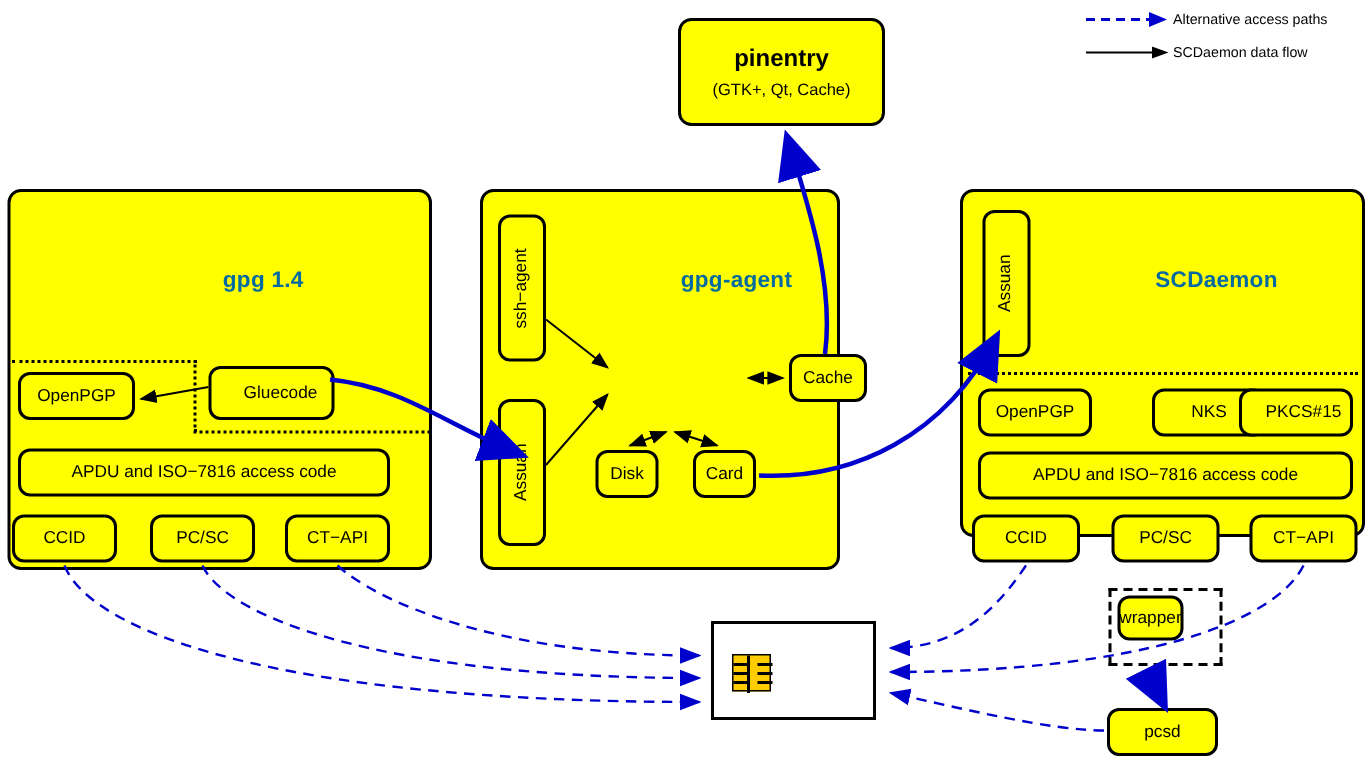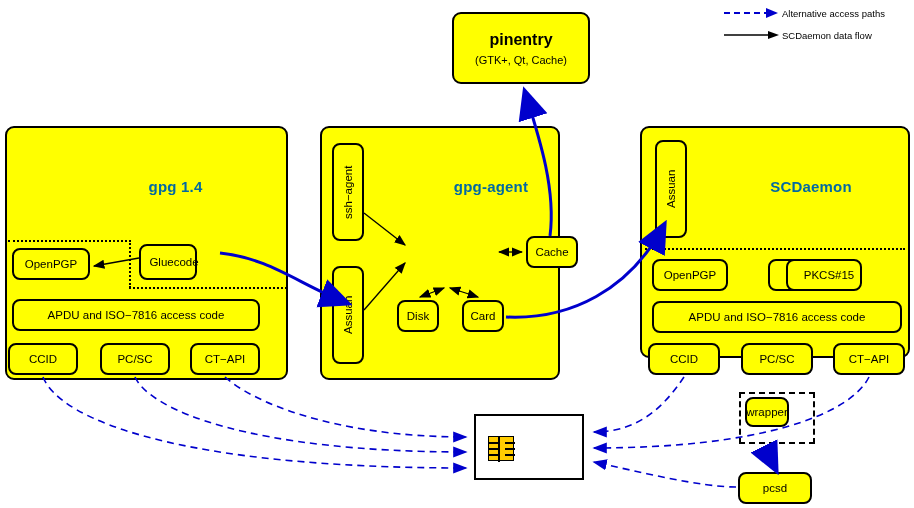--- a/index.html
+++ b/index.html
@@ -172,21 +172,21 @@
     <div class="panel-title" style="top:50px;">gpg 1.4</div>
   </div>
 
   <div class="dotline-h" style="left:8px; top:240px; width:123px;"></div>
   <div class="dotline-v" style="left:129px; top:240px; height:48px;"></div>
   <div class="dotline-h" style="left:129px; top:287px; width:158px;"></div>
 
   <div class="node" style="left:12px; top:248px; width:78px; height:32px;">
     <span>OpenPGP</span>
   </div>
-  <div class="node" style="left:139px; top:244px; width:58px; height:36px;padding-left:12px;">
+  <div class="node" style="left:139px; top:244px; width:84px; height:36px;padding-left:12px;">
     <span>Gluecode</span>
   </div>
   <div class="node" style="left:12px; top:299px; width:248px; height:32px;">
     <span>APDU and ISO−7816 access code</span>
   </div>
   <div class="node" style="left:8px; top:343px; width:70px; height:32px;">
     <span>CCID</span>
   </div>
   <div class="node" style="left:100px; top:343px; width:70px; height:32px;">
     <span>PC/SC</span>
@@ -224,21 +224,21 @@
   </div>
 
   <div class="dotline-h" style="left:645px; top:248px; width:260px;"></div>
 
   <div class="node" style="left:652px; top:259px; width:76px; height:32px;">
     <span>OpenPGP</span>
   </div>
   <div class="node" style="left:768px; top:259px; width:76px; height:32px;">
     <span>NKS</span>
   </div>
-  <div class="node" style="left:786px; top:259px; width:76px; height:32px;padding-left:10px;">
+  <div class="node" style="left:826px; top:259px; width:76px; height:32px;padding-left:10px;">
     <span>PKCS#15</span>
   </div>
   <div class="node" style="left:652px; top:301px; width:250px; height:32px;">
     <span>APDU and ISO−7816 access code</span>
   </div>
   <div class="node" style="left:648px; top:343px; width:72px; height:32px;">
     <span>CCID</span>
   </div>
   <div class="node" style="left:741px; top:343px; width:72px; height:32px;">
     <span>PC/SC</span>

